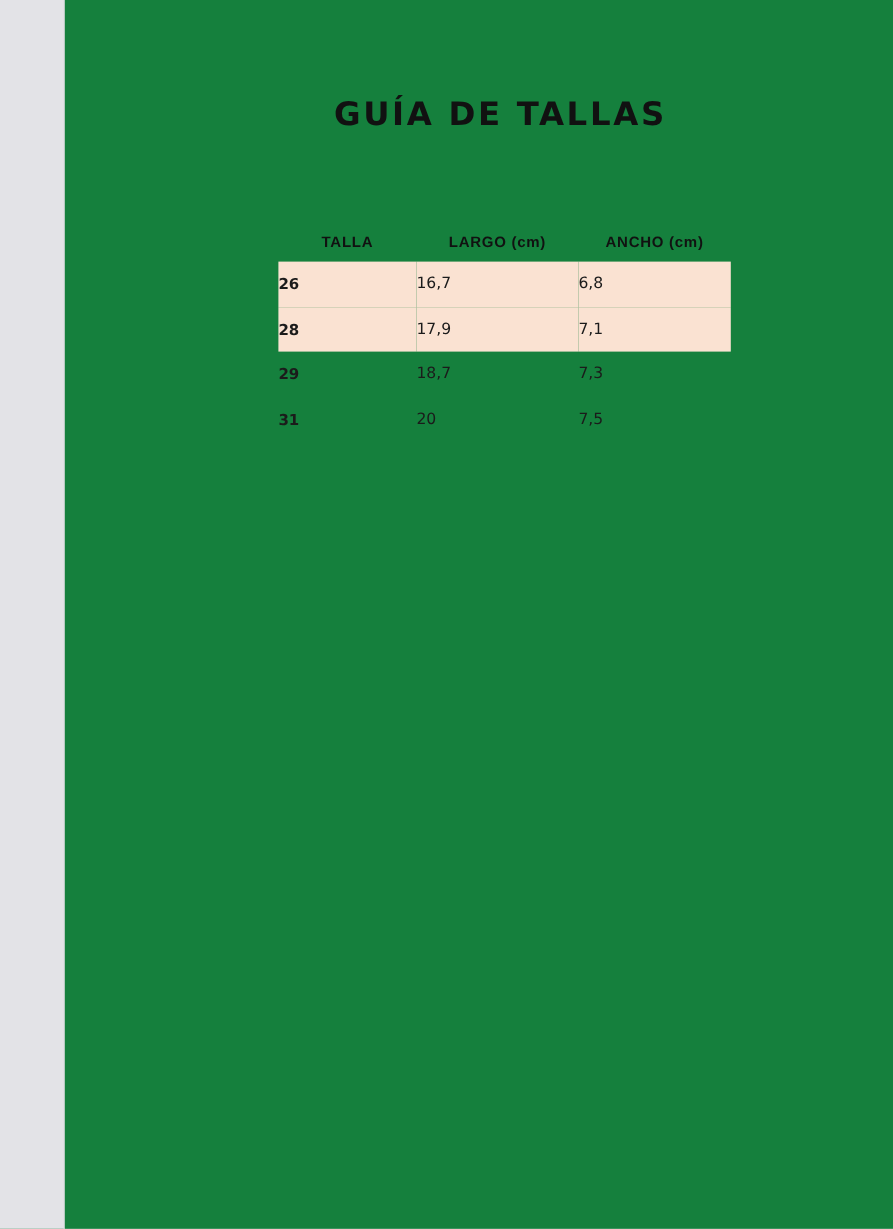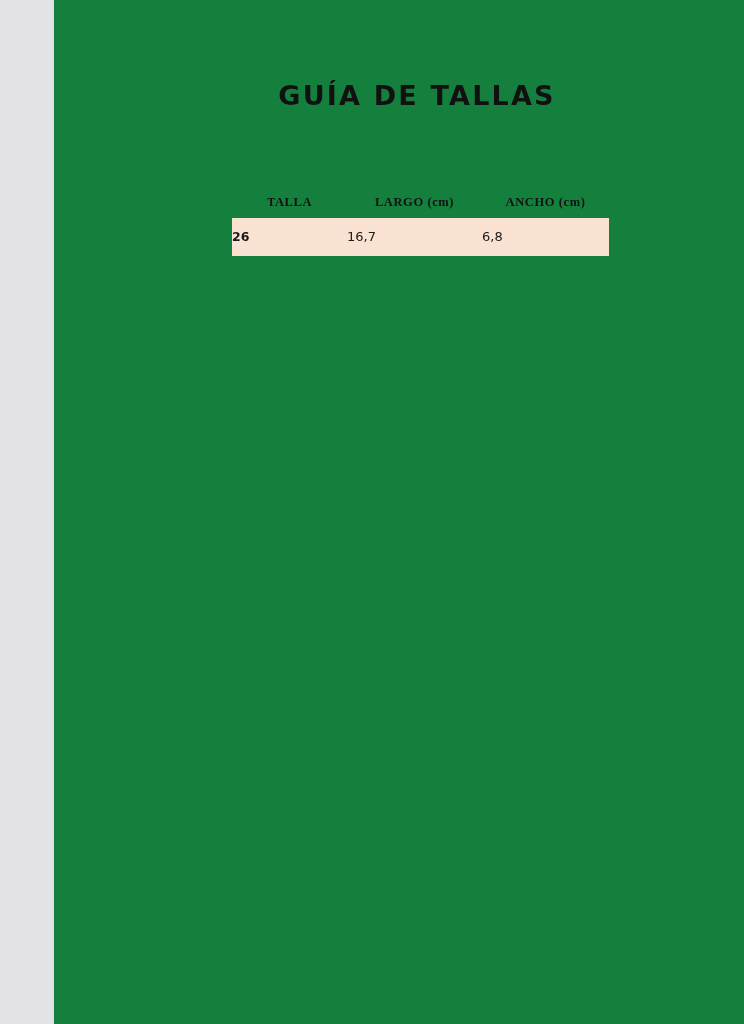--- a/index.html
+++ b/index.html
@@ -52,21 +52,21 @@
   }
   .size-table col.c-talla  { width: 115px; }
   .size-table col.c-largo  { width: 135px; }
   .size-table col.c-ancho  { width: 127px; }
 
   .size-table thead th {
     height: 32px;
     padding: 0;
     text-align: center;
     vertical-align: middle;
-    font-family: Liberation Serif, serif;
+    font-family: Liberation Sans, sans-serif;
     font-size: 12.5px;
     font-weight: 700;
     letter-spacing: 0.6px;
     color: #111111;
     background: transparent;
     white-space: nowrap;
   }
 
   .size-table tbody tr {
     height: 37.5px;
@@ -107,16 +107,31 @@
         <th>LARGO (cm)</th>
         <th>ANCHO (cm)</th>
       </tr>
     </thead>
     <tbody>
         <tr class="band">
           <td class="talla-cell">26</td>
           <td>16,7</td>
           <td>6,8</td>
         </tr>
+        <tr class="band">
+          <td class="talla-cell">28</td>
+          <td>17,9</td>
+          <td>7,1</td>
+        </tr>
+        <tr>
+          <td class="talla-cell">29</td>
+          <td>18,7</td>
+          <td>7,3</td>
+        </tr>
+        <tr>
+          <td class="talla-cell">31</td>
+          <td>20</td>
+          <td>7,5</td>
+        </tr>
       </tbody>
   </table>
 
 </div>
 
 </body></html>

